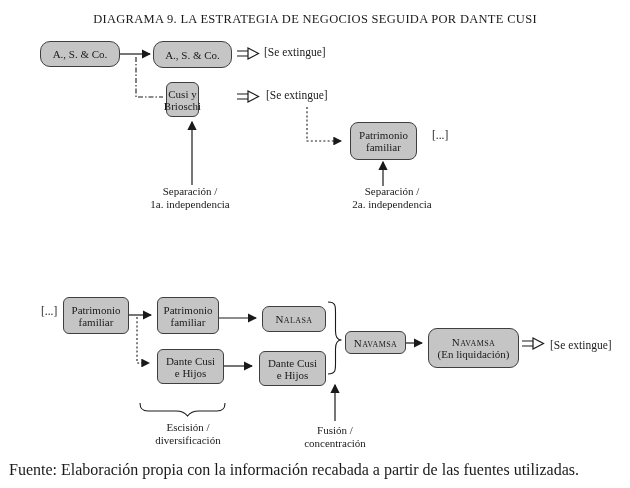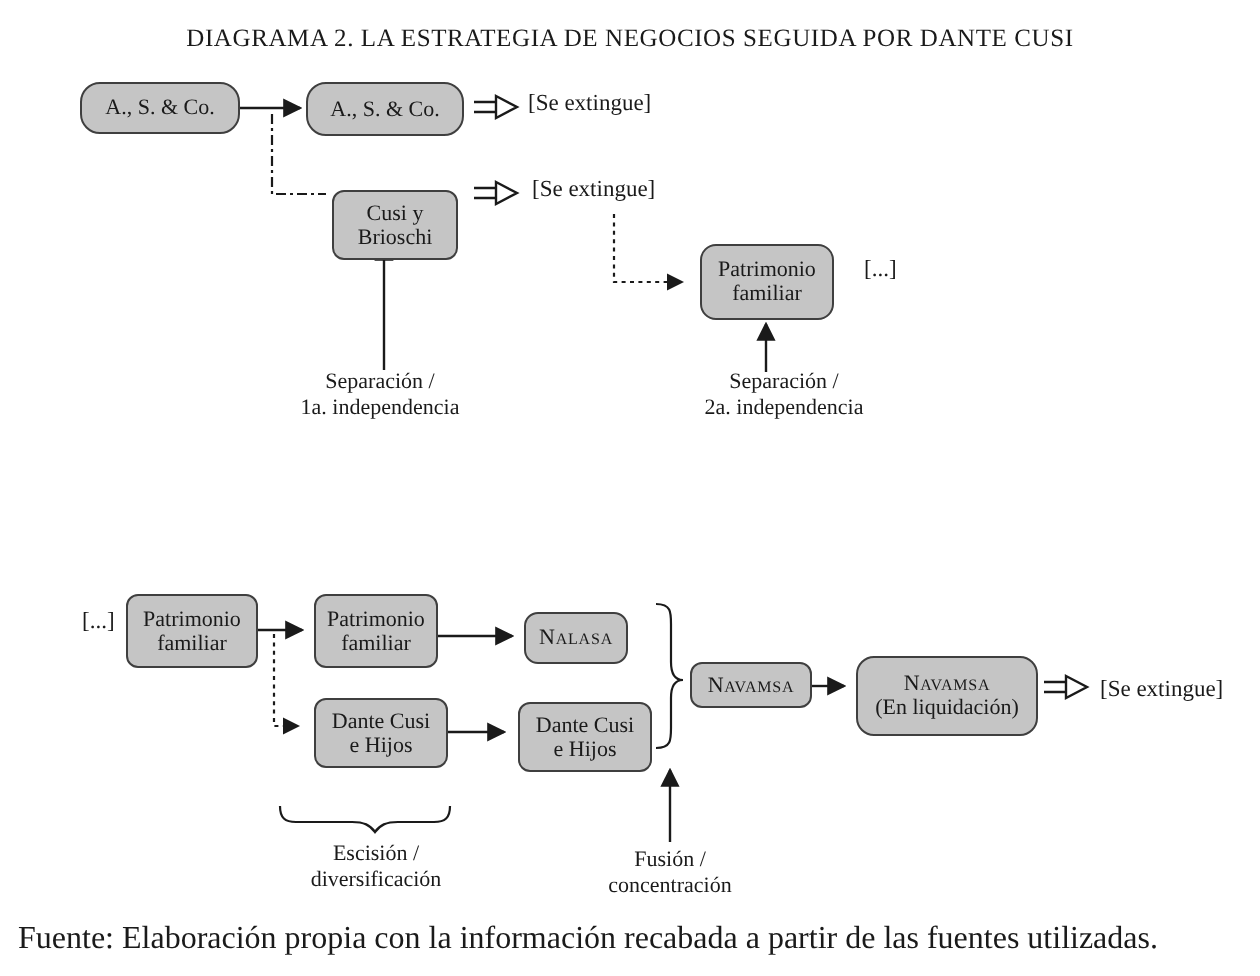--- a/index.html
+++ b/index.html
@@ -44,21 +44,21 @@
     position:absolute;left:9px;top:461px;
     font-size:16px;
     white-space:nowrap;
   }
 </style>
 </head>
 <body style="--box-fill: #c5c5c5; --box-border: #3f3f3f; --line: #1a1a1a;">
 
 <div class="stage">
 
-  <div class="title">DIAGRAMA 2. LA ESTRATEGIA DE NEGOCIOS SEGUIDA POR DANTE CUSI</div>
+  <div class="title">DIAGRAMA 9. LA ESTRATEGIA DE NEGOCIOS SEGUIDA POR DANTE CUSI</div>
 
   <svg class="connectors" width="630" height="488" viewBox="0 0 630 488">
     <defs>
       <marker id="ah" markerWidth="8" markerHeight="8" refX="7" refY="4" orient="auto">
         <path d="M0,0 L8,4 L0,8 Z" fill="#1a1a1a"></path>
       </marker>
     </defs>
 
     <path d="M120,54 H150" stroke="#1a1a1a" stroke-width="1.2" fill="none" marker-end="url(#ah)"></path>
     <path d="M136,57 V97 H163" stroke="#1a1a1a" stroke-width="1.1" fill="none" stroke-dasharray="5 2 1.5 2"></path>
@@ -86,39 +86,39 @@
     <path d="M328,302 C335.5,302 335.5,306 335.5,312 L335.5,331 C335.5,337 337.5,340 341.5,340
              C337.5,340 335.5,343 335.5,349 L335.5,364 C335.5,370 335.5,374 328,374" stroke="#1a1a1a" stroke-width="1.1" fill="none"></path>
     <path d="M406,343 H422" stroke="#1a1a1a" stroke-width="1.2" fill="none" marker-end="url(#ah)"></path>
     <path d="M140,403 C140,409 142.5,411 148,411 L176,411 C182,411 185,412.5 187.5,416
              C190,412.5 193,411 199,411 L217,411 C222.5,411 225,409 225,403" stroke="#1a1a1a" stroke-width="1.1" fill="none"></path>
     <path d="M335,421 V385" stroke="#1a1a1a" stroke-width="1.2" fill="none" marker-end="url(#ah)"></path>
   </svg>
 
   <div class="node" style="left:40px;top:41px;width:80px;height:26px;border-radius:10px;">A., S. &amp; Co.</div>
   <div class="node" style="left:153px;top:41px;width:79px;height:27px;border-radius:10px;border-width:1.7px;">A., S. &amp; Co.</div>
-  <div class="node" style="left:166px;top:82px;width:63px;height:35px;border-radius:6px;margin-top:13px;">Cusi y
+  <div class="node" style="left:166px;top:82px;width:33px;height:35px;border-radius:6px;">Cusi y
 Brioschi</div>
   <div class="node" style="left:350px;top:122px;width:67px;height:38px;border-radius:8px;">Patrimonio
 familiar</div>
 
   <div class="lbl" style="left:264px;top:46px;font-size:11.5px;">[Se extingue]</div>
   <div class="lbl" style="left:266px;top:89px;font-size:11.5px;">[Se extingue]</div>
   <div class="lbl" style="left:432px;top:129px;font-size:11.5px;">[...]</div>
   <div class="lbl center" style="left:128px;top:185px;width:124px;">Separación /
 1a. independencia</div>
   <div class="lbl center" style="left:330px;top:185px;width:124px;">Separación /
 2a. independencia</div>
 
   <div class="lbl" style="left:41px;top:305px;font-size:11.5px;">[...]</div>
   <div class="node" style="left:63px;top:297px;width:66px;height:37px;border-radius:6px;">Patrimonio
 familiar</div>
   <div class="node" style="left:157px;top:297px;width:62px;height:37px;border-radius:6px;">Patrimonio
 familiar</div>
-  <div class="node sc" style="left:262px;top:306px;width:52px;height:26px;border-radius:7px;">Nalasa</div>
+  <div class="node sc" style="left:262px;top:306px;width:64px;height:26px;border-radius:7px;">Nalasa</div>
   <div class="node" style="left:157px;top:349px;width:67px;height:35px;border-radius:6px;">Dante Cusi
 e Hijos</div>
   <div class="node" style="left:259px;top:351px;width:67px;height:35px;border-radius:6px;">Dante Cusi
 e Hijos</div>
   <div class="node sc" style="left:345px;top:331px;width:61px;height:23px;border-radius:6px;">Navamsa</div>
   <div class="node" style="left:428px;top:328px;width:91px;height:40px;border-radius:9px;flex-direction:column;">
     <span class="sc">Navamsa</span>
     <span>(En liquidación)</span>
   </div>
 

